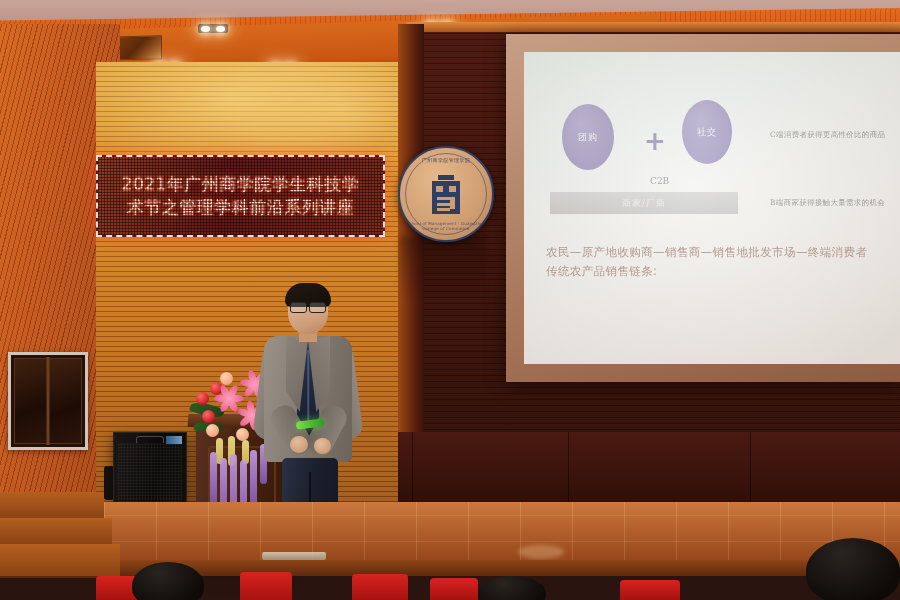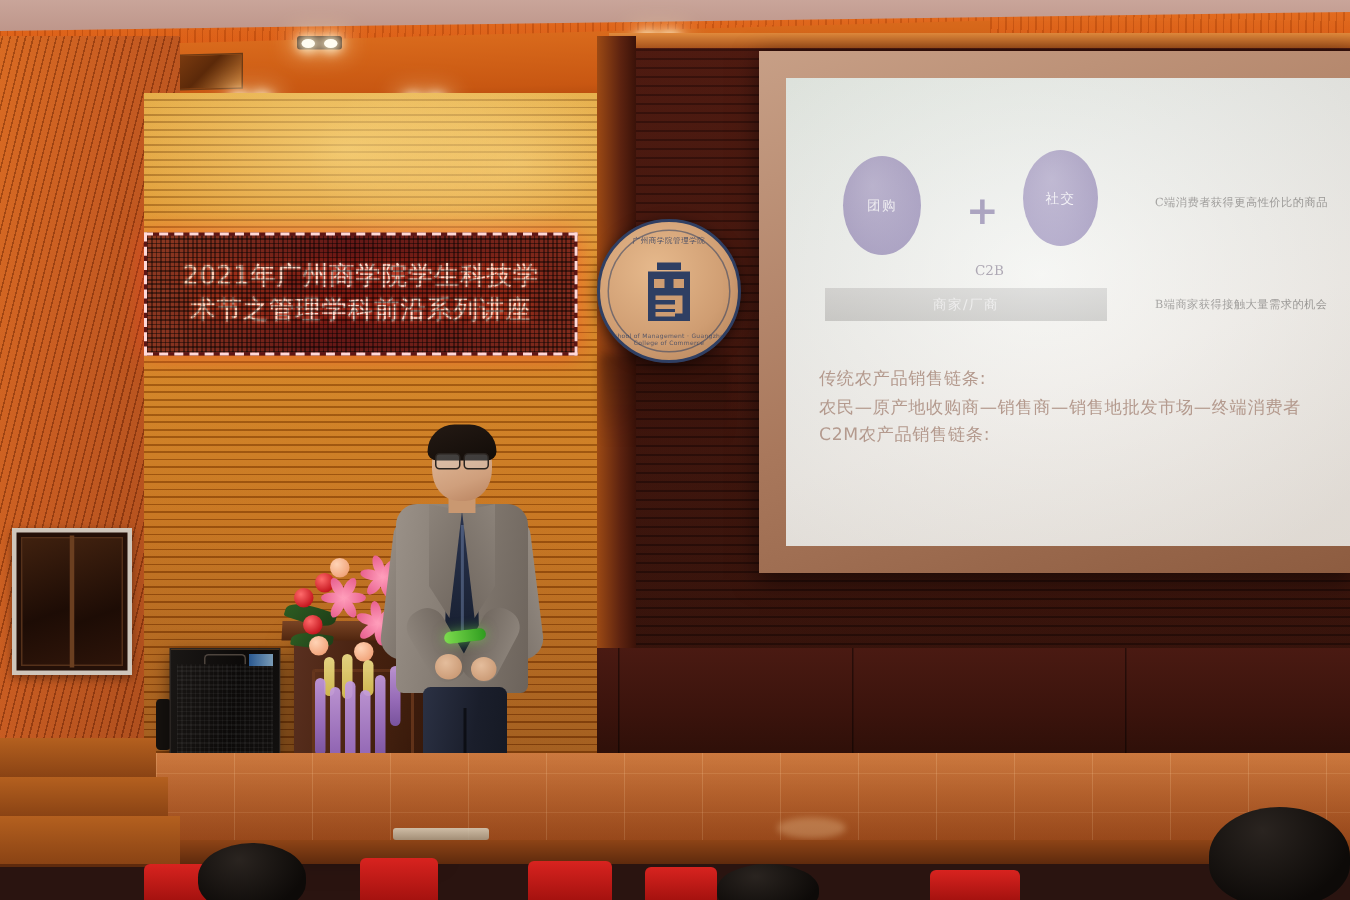--- a/index.html
+++ b/index.html
@@ -328,23 +328,22 @@
     </div>
     <div class="annot" style="left:246px;top:78px;">C端消费者获得更高性价比的商品</div>
     <div class="c2b" style="left:126px;top:124px;">C2B</div>
     <div class="graybar" style="left:26px;top:140px;width:188px;height:22px;">
       <span>商家/厂商</span>
     </div>
     <div class="annot" style="left:246px;top:146px;">B端商家获得接触大量需求的机会</div>
     <div class="vig"></div>
   </div>
   <div class="body-text">
+    <div>农民—原产地收购商—销售商—销售地批发市场—终端消费者</div>
     <div>传统农产品销售链条:</div>
-    <div>农民—原产地收购商—销售商—销售地批发市场—终端消费者</div>
-    <div>C2M农产品销售链条:</div>
   </div>
 
   <div class="window">
     <div class="pane" style="left:3px;"></div>
     <div class="pane" style="right:3px;"></div>
     <div class="mull"></div>
   </div>
   <div class="outlet">
       <i></i>
     </div>

